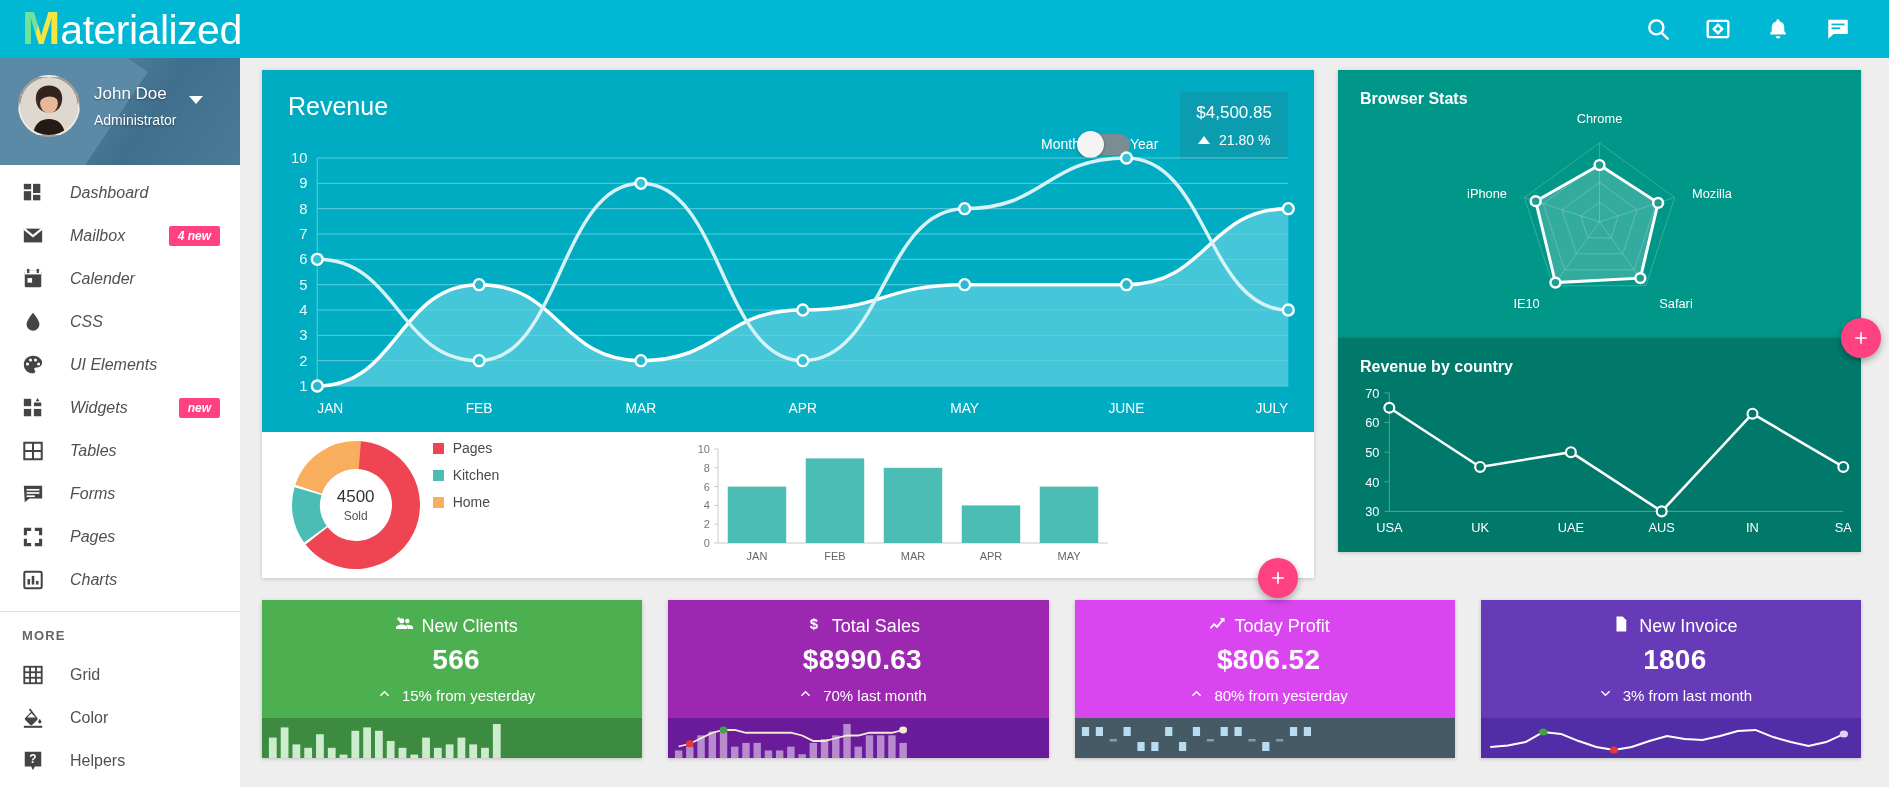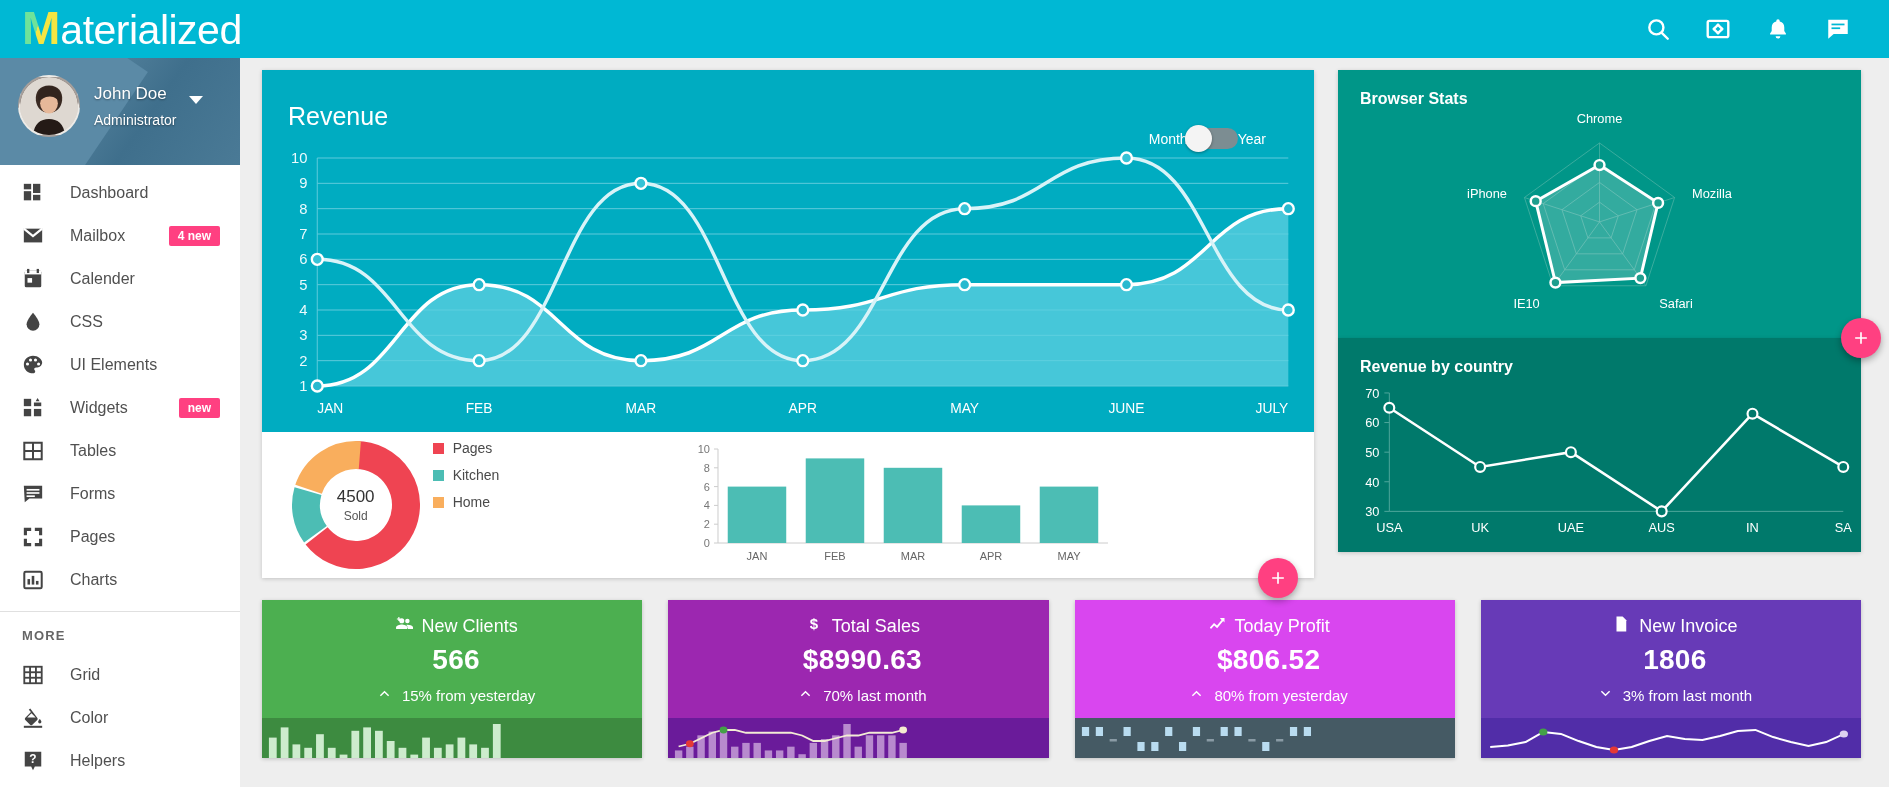--- a/index.html
+++ b/index.html
@@ -60,21 +60,21 @@
     border: 2px solid rgba(255,255,255,.55);
     overflow:hidden; flex: none;
   }
   .avatar svg { width: 100%; height: 100%; display:block; }
   .prof-txt { margin-left: 14px; }
   .prof-name-row { display: flex; align-items: flex-end; gap: 22px; }
   .prof-name { color: #ffffff; font-size: 17px; text-shadow: 0 1px 2px rgba(0,0,0,.4); }
   .caret { width: 0; height: 0; border-left: 7px solid transparent; border-right: 7px solid transparent; border-top: 8px solid #fff; cursor: pointer; }
   .prof-role { color: #ffffff; font-size: 14px; margin-top: 8px; text-shadow: 0 1px 2px rgba(0,0,0,.4); }
 
-  .nav { padding-top: 6px; }
+  .nav { padding-top: 6px; font-style: italic; }
   .nav-item {
     height: 43px; display: flex; align-items: center;
     padding: 0 20px 0 22px; cursor: pointer; position: relative;
   }
   .nav-ico { width: 22px; height: 22px; color: #444444; flex: none; }
   .nav-ico svg { width: 22px; height: 22px; display: block; fill: #444; }
   .nav-label { margin-left: 26px; font-size: 16px; color: #505050; }
   .badge {
     margin-left: auto; background: #ff4081; color: #fff;
     font-size: 12px; padding: 3px 9px; border-radius: 2px; font-weight: bold;
@@ -83,21 +83,21 @@
   .nav-sub { font-size: 13px; color: #666; letter-spacing: 1.1px; padding: 16px 0 10px 22px; font-weight: bold; }
 
   
   .main { position: absolute; top: 58px; left: 240px; width: 1649px; height: 729px; padding: 12px 28px 0 22px; }
 
   .row-top { display: flex; gap: 24px; align-items: flex-start; }
   .card { background: #fff; box-shadow: 0 1px 4px rgba(0,0,0,.18); position: relative; }
 
   
   .revenue-card { width: 1066px; }
-  .rev-head { background: #00acc1; padding: 32px 26px 0 26px; position: relative; height: 362px; }
+  .rev-head { background: #00acc1; padding: 22px 26px 0 26px; position: relative; height: 362px; }
   .rev-title { color: #fff; font-size: 25px; font-weight: 300; }
   .rev-ctrl { position: absolute; right: 26px; top: 22px; display: flex; align-items: center; }
   .toggle-wrap { display: flex; align-items: center; margin-right: 22px; margin-top: 36px; }
   .tg-label { color: #ffffff; font-size: 14px; }
   .switch { width: 50px; height: 21px; border-radius: 12px; background: #7c8d92; position: relative; cursor: pointer; }
   .switch .knob { position: absolute; left: -3px; top: -3px; width: 27px; height: 27px; border-radius: 50%; background: #f4f4f4; box-shadow: 0 1px 3px rgba(0,0,0,.35); }
   .rev-stat { background: #0b9cb0; padding: 11px 16px 12px 16px; text-align: center; min-width: 82px; }
   .rev-amount { color: #fff; font-size: 17px; }
   .rev-delta { color: #fff; font-size: 14px; margin-top: 9px; display: flex; align-items: center; justify-content: center; gap: 9px; }
   .tri-up { width: 0; height: 0; border-left: 6px solid transparent; border-right: 6px solid transparent; border-bottom: 8px solid #fff; }
@@ -355,20 +355,27 @@
     <div class="card revenue-card">
       <div class="rev-head">
         <div class="rev-title">Revenue</div>
         <div class="rev-ctrl">
           <div class="toggle-wrap">
             <span class="tg-label">Month</span>
             <span class="switch">
                 <span class="knob"></span>
               </span>
             <span class="tg-label">Year</span>
+          </div>
+          <div class="rev-stat">
+            <div class="rev-amount">$4,500.85</div>
+            <div class="rev-delta">
+              <span class="tri-up"></span>
+              <span>21.80 %</span>
+            </div>
           </div>
         </div>
         <div class="chart-area">
             <svg id="rev-svg" viewBox="0 0 1066 296" preserveAspectRatio="none">
               <line x1="56" y1="250" x2="1040" y2="250" stroke="#5fcbdc" stroke-width="1"></line>
               <text x="46" y="255" fill="#eafafd" font-size="15" text-anchor="end" font-family="Liberation Sans">1</text>
               <line x1="56" y1="224.66666666666666" x2="1040" y2="224.66666666666666" stroke="#5fcbdc" stroke-width="1"></line>
               <text x="46" y="229.66666666666666" fill="#eafafd" font-size="15" text-anchor="end" font-family="Liberation Sans">2</text>
               <line x1="56" y1="199.33333333333334" x2="1040" y2="199.33333333333334" stroke="#5fcbdc" stroke-width="1"></line>
               <text x="46" y="204.33333333333334" fill="#eafafd" font-size="15" text-anchor="end" font-family="Liberation Sans">3</text>

